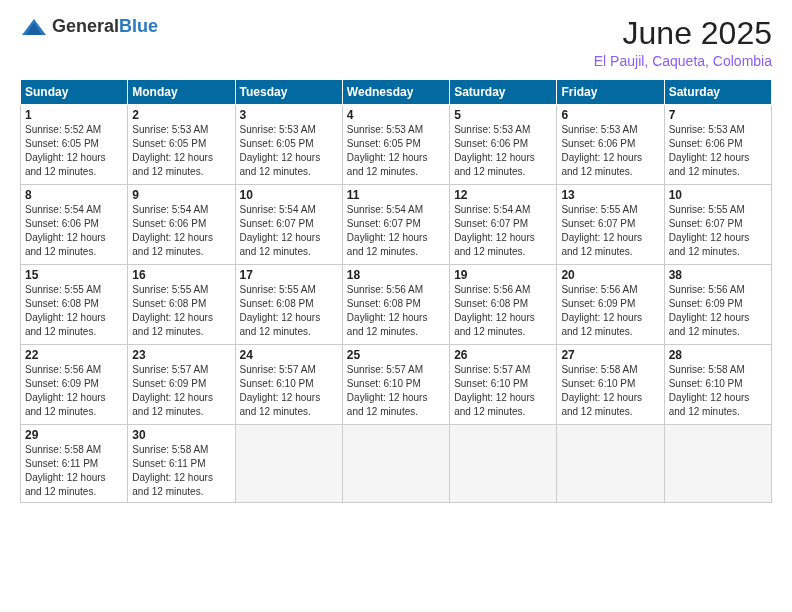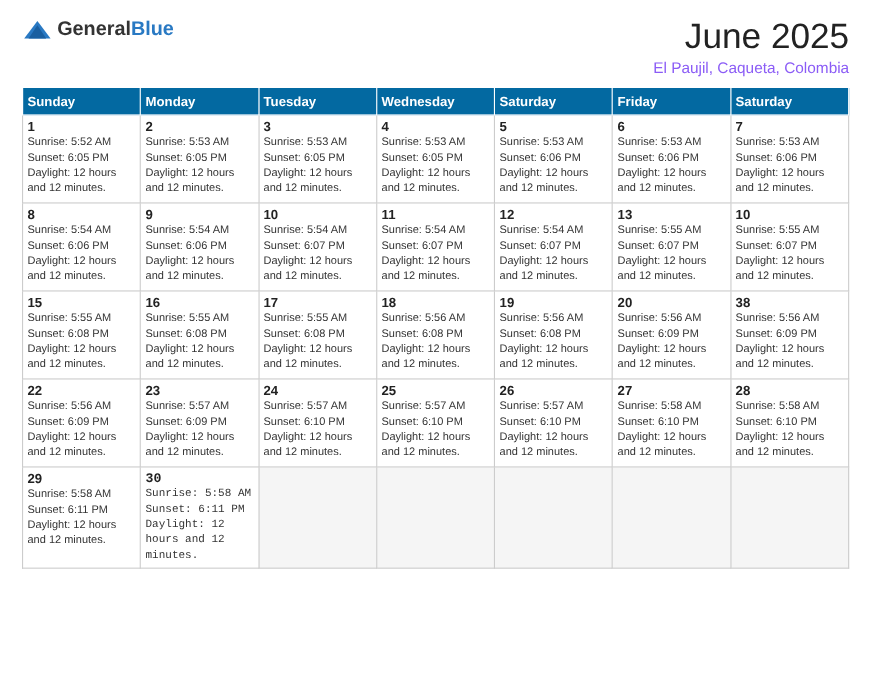--- a/index.html
+++ b/index.html
@@ -238,21 +238,21 @@
           <td>
         <span class="day-num">28</span>
         <span class="day-info">Sunrise: 5:58 AM<br>Sunset: 6:10 PM<br>Daylight: 12 hours and 12 minutes.</span>
       </td>
         </tr>
         <tr>
           <td style="height: 70px;">
         <span class="day-num">29</span>
         <span class="day-info">Sunrise: 5:58 AM<br>Sunset: 6:11 PM<br>Daylight: 12 hours and 12 minutes.</span>
       </td>
-          <td style="height: 70px; font-family: Liberation Mono, monospace;">
+          <td style="height: 70px;">
         <span class="day-num">30</span>
         <span class="day-info">Sunrise: 5:58 AM<br>Sunset: 6:11 PM<br>Daylight: 12 hours and 12 minutes.</span>
       </td>
           <td class="empty" style="height: 70px;"></td>
           <td class="empty" style="height: 70px;"></td>
           <td class="empty" style="height: 70px;"></td>
           <td class="empty" style="height: 70px;"></td>
           <td class="empty" style="height: 70px;"></td>
         </tr>
       </tbody>

